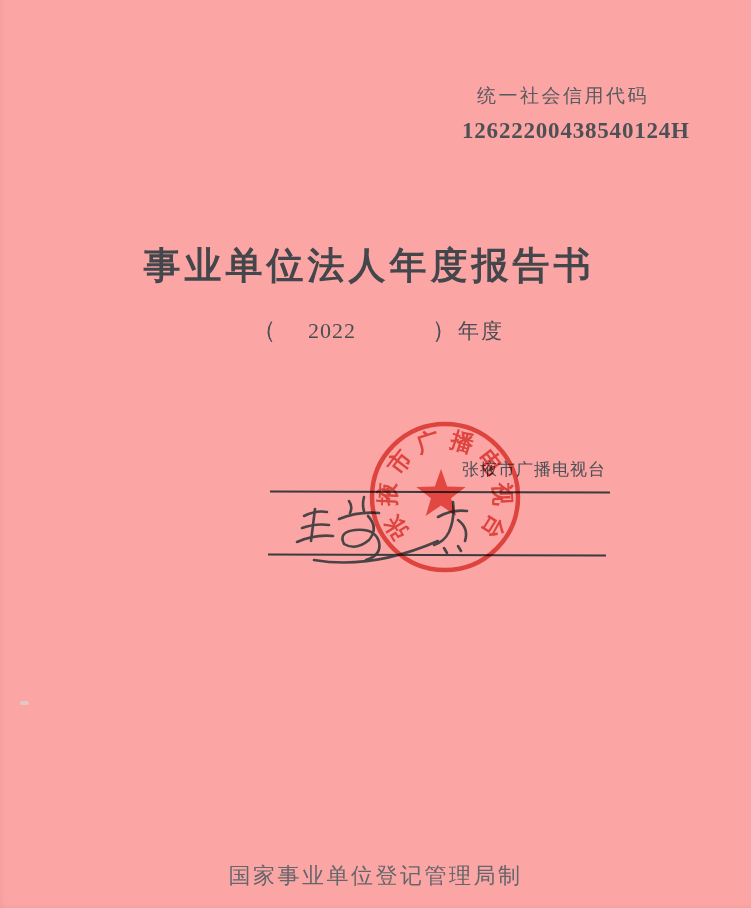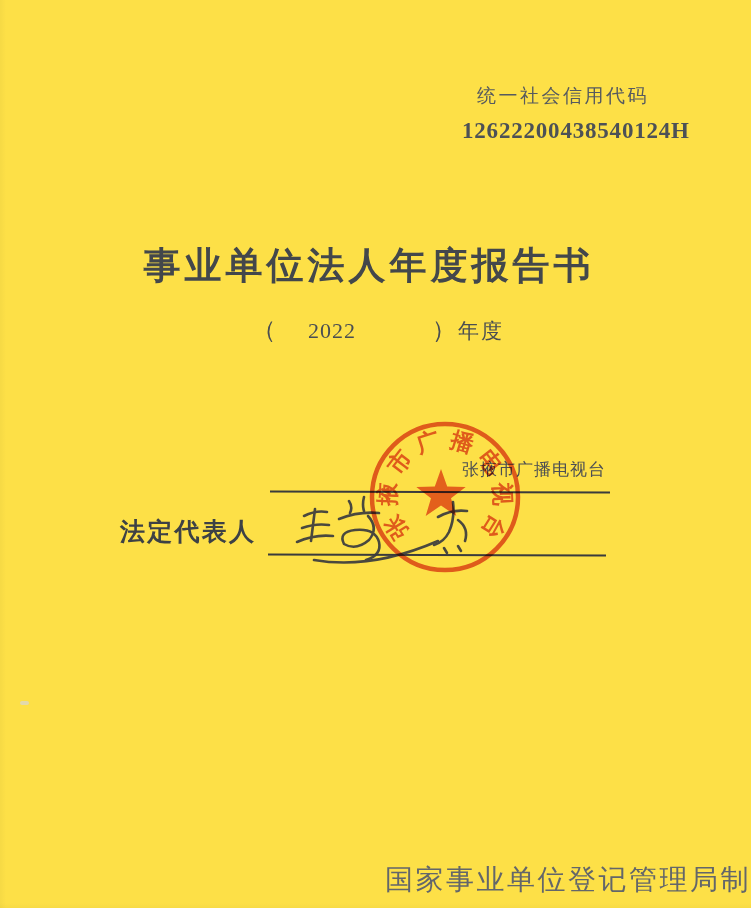--- a/index.html
+++ b/index.html
@@ -4,21 +4,21 @@
 <style>
   * { margin: 0; padding: 0; box-sizing: border-box; }
   html, body { background: #ffffff; }
   body {
     font-family: "Liberation Serif", "DejaVu Serif", serif;
     width: 751px; height: 908px;
   }
   .page {
     position: relative;
     width: 751px; height: 908px;
-    background: #fde047;
+    background: #fca5a5;
     overflow: hidden;
   }
   
   .page::before {
     content: "";
     position: absolute; inset: 0;
     background:
       linear-gradient(to right, rgba(0,0,0,0.03), rgba(0,0,0,0) 6px),
       linear-gradient(to top, rgba(0,0,0,0.025), rgba(0,0,0,0) 5px);
     pointer-events: none;
@@ -90,22 +90,22 @@
   }
   .seal svg { width: 100%; height: 100%; }
   .seal text {
     font-family: "Liberation Serif", "DejaVu Serif", serif;
     font-size: 23px; font-weight: bold;
     text-anchor: middle; dominant-baseline: middle;
   }
 
   .doc-footer {
     position: absolute; left: 0; top: 861px; width: 751px;
-    text-align: right;
-    font-size: 28px; letter-spacing: 2.5px; color: #63666a;
+    text-align: center;
+    font-size: 22px; letter-spacing: 2.5px; color: #63666a;
   }
 
   .scan-smudge {
     position: absolute; left: 20px; top: 701px;
     width: 9px; height: 4px; border-radius: 2px;
     background: #d6d6d6; opacity: 0.7;
   }
 </style>
 </head>
 <body>
@@ -122,21 +122,20 @@
     <span class="gap1"></span>
     <span class="year-value">2022</span>
     <span class="gap2"></span>
     <span class="paren">）</span>
     <span class="year-suffix">年度</span>
   </div>
 
   <div class="field-value-unit">张掖市广播电视台</div>
   <div class="underline underline-1"></div>
 
-  <div class="field-label label-rep">法定代表人</div>
   <div class="underline underline-2"></div>
 
   <svg class="signature-svg" viewBox="0 0 220 85" aria-label="王逢杰">
     <g fill="none" stroke="#3b3c3e" stroke-width="2.6" stroke-linecap="round" opacity="0.92">
 
       <path d="M18,22 Q30,16 41,18"></path>
       <path d="M16,34 Q30,29 43,31"></path>
       <path d="M29,15 Q27,31 25,47"></path>
       <path d="M11,48 Q29,40 47,42"></path>
 

